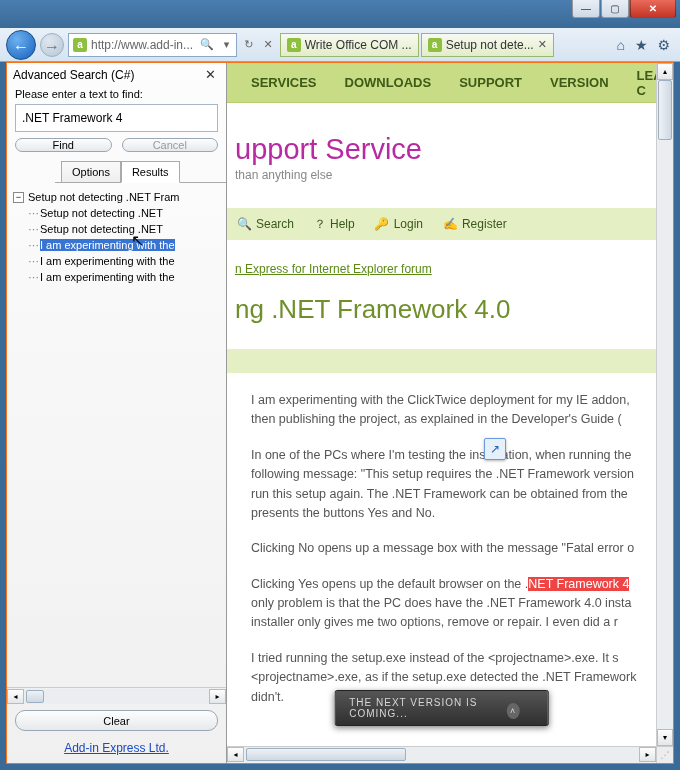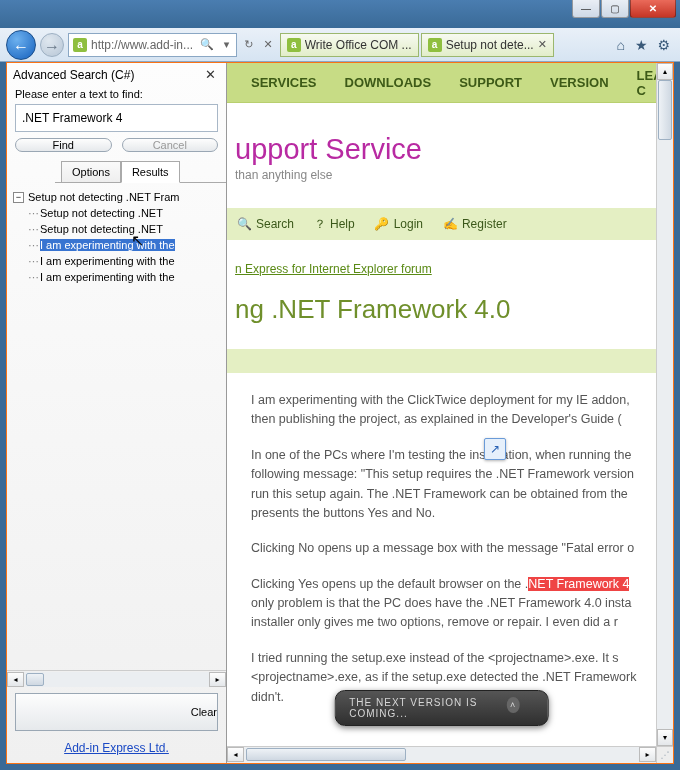--- a/index.html
+++ b/index.html
@@ -48,21 +48,21 @@
   .tree-toggle { width:11px; height:11px; border:1px solid #888; display:flex; align-items:center; justify-content:center; font-size:9px; line-height:1; margin-right:4px; background:#fff; }
   .tree-spacer { width:15px; display:inline-block; }
   .tree-dots { color:#888; margin-right:2px; letter-spacing:-1px; }
   .tree-text { }
   .tree-row.selected .tree-text { background:#3874d1; color:#fff; }
   .cursor-img { position:absolute; left:124px; top:48px; font-size:16px; color:#000; pointer-events:none; }
   .hscroll { height:17px; background:#f0f0f0; border-top:1px solid #ccc; display:flex; align-items:center; }
   .hs-btn { width:17px; height:15px; border:1px solid #bbb; background:linear-gradient(#fdfdfd,#e4e7ea); display:flex; align-items:center; justify-content:center; font-size:8px; }
   .hs-track { flex:1; height:15px; background:#ebeef1; position:relative; }
   .hs-thumb { position:absolute; left:2px; top:1px; width:18px; height:13px; background:linear-gradient(#eef2f6,#cfd8e2); border:1px solid #9db0c3; border-radius:2px; }
-  .sb-clear { margin:6px 8px; height:38px; border:1px solid #9aa7b4; background:linear-gradient(#fdfdfd,#e6e9ec); border-radius:0; font-size:11px;text-align:right; }
+  .sb-clear { margin:6px 8px; height:21px; border:1px solid #9aa7b4; background:linear-gradient(#fdfdfd,#e6e9ec); border-radius:10px; font-size:11px; }
   .sb-foot { text-align:center; padding:4px 0 8px; }
   .sb-foot a { color:#1a49c4; font-size:12px; }
   
   
   .page { flex:1; position:relative; overflow:hidden; background:#fff; }
   .vscroll { position:absolute; right:0; top:0; bottom:17px; width:17px; background:#f0f0f0; border-left:1px solid #ccc; }
   .vs-btn { height:17px; border:1px solid #bbb; background:linear-gradient(#fdfdfd,#e4e7ea); display:flex; align-items:center; justify-content:center; font-size:8px; }
   .vs-track { position:absolute; top:17px; bottom:17px; left:0; right:0; background:#ebeef1; }
   .vs-thumb { position:absolute; top:0; left:1px; right:1px; height:60px; background:linear-gradient(90deg,#eef2f6,#cfd8e2); border:1px solid #9db0c3; border-radius:2px; }
   .vs-btn.bottom { position:absolute; bottom:0; left:0; right:0; }
@@ -83,21 +83,21 @@
   .crumb { padding:22px 0 6px 8px; }
   .crumb a { color:#5a8a15; font-size:12px; text-decoration:underline; }
   .ptitle { color:#6f8f2b; font-size:26px; font-weight:normal; padding:12px 0 24px 8px; font-family:"Segoe UI", sans-serif; }
   .stripe { height:24px; background:#e4efc3; }
   .body-text { padding:18px 4px 10px 24px; color:#555; font-size:12.5px; line-height:1.55; }
   .body-text p { margin-bottom:16px; }
   .hl { background:#ef4444; color:#fff; }
   
   .popup-link { position:absolute; right:150px; top:375px; width:22px; height:22px; border:1px solid #6a9bd8; background:#e6f0fb; display:flex; align-items:center; justify-content:center; color:#2a62b4; font-size:12px; border-radius:2px; box-shadow:0 1px 3px rgba(0,0,0,.3); }
   
-  .banner { position:absolute; left:50%; transform:translateX(-50%); bottom:20px; background: linear-gradient(#555,#2f2f2f); color:#d7d7d7; font-size:10px; letter-spacing:1px; padding:6px 28px 6px 14px; border:1px solid #222; border-radius:10px; box-shadow:0 2px 6px rgba(0,0,0,.5); display:flex; align-items:flex-start; }
+  .banner { position:absolute; left:50%; transform:translateX(-50%); bottom:20px; background: linear-gradient(#555,#2f2f2f); color:#d7d7d7; font-size:10px; letter-spacing:1px; padding:6px 28px 6px 14px; border:1px solid #222; border-radius:2px; box-shadow:0 2px 6px rgba(0,0,0,.5); display:flex; align-items:flex-end; }
   .banner .chev { width:16px; height:16px; border-radius:50%; background:#666; display:flex; align-items:center; justify-content:center; font-size:9px; }
 </style>
 </head>
 <body>
 
 <div class="titlebar">
   <div class="win-btns">
     <div class="win-btn">—</div>
     <div class="win-btn">▢</div>
     <div class="win-btn close">✕</div>

